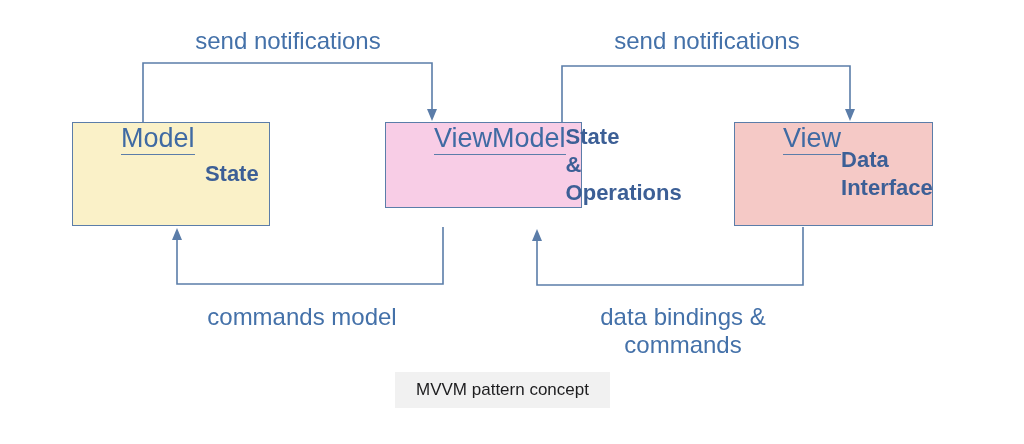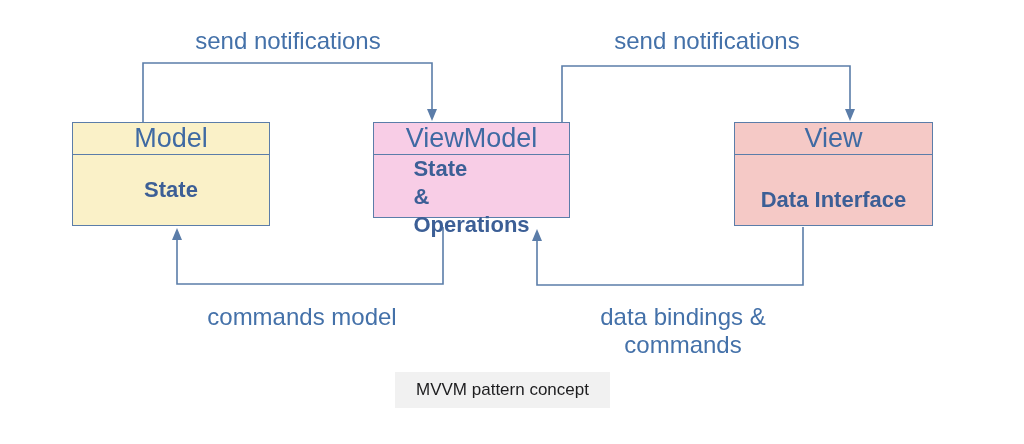--- a/index.html
+++ b/index.html
@@ -18,25 +18,26 @@
     position: absolute;
     left: 0; top: 0;
     width: 1024px;
     height: 444px;
   }
 
   .uml-box {
     position: absolute;
     border: 1.6px solid var(--box-border, #5b7da9);
     display: flex;
-    flex-direction: column;
+    flex-direction: row;
+    padding-left: 48px;
   }
   .box-model     { left: 72px;  top: 122px; width: 198px; height: 104px; background: var(--model-fill, #faf1c8); }
-  .box-viewmodel { left: 373px; top: 122px; width: 197px; height: 96px; background: var(--viewmodel-fill, #f8cde6); }
-  .box-view      { left: 734px; top: 122px; width: 199px; height: 104px; background: var(--view-fill, #f5c9c6); gap: 20px; }
+  .box-viewmodel { left: 385px; top: 122px; width: 197px; height: 86px; background: var(--viewmodel-fill, #f8cde6); }
+  .box-view      { left: 734px; top: 122px; width: 199px; height: 104px; background: var(--view-fill, #f5c9c6); }
 
   .uml-title {
     height: 32px;
     flex: 0 0 32px;
     display: flex;
     align-items: center;
     justify-content: center;
     border-bottom: 1.6px solid var(--box-border, #5b7da9);
     font-size: 27px;
     line-height: 1;

